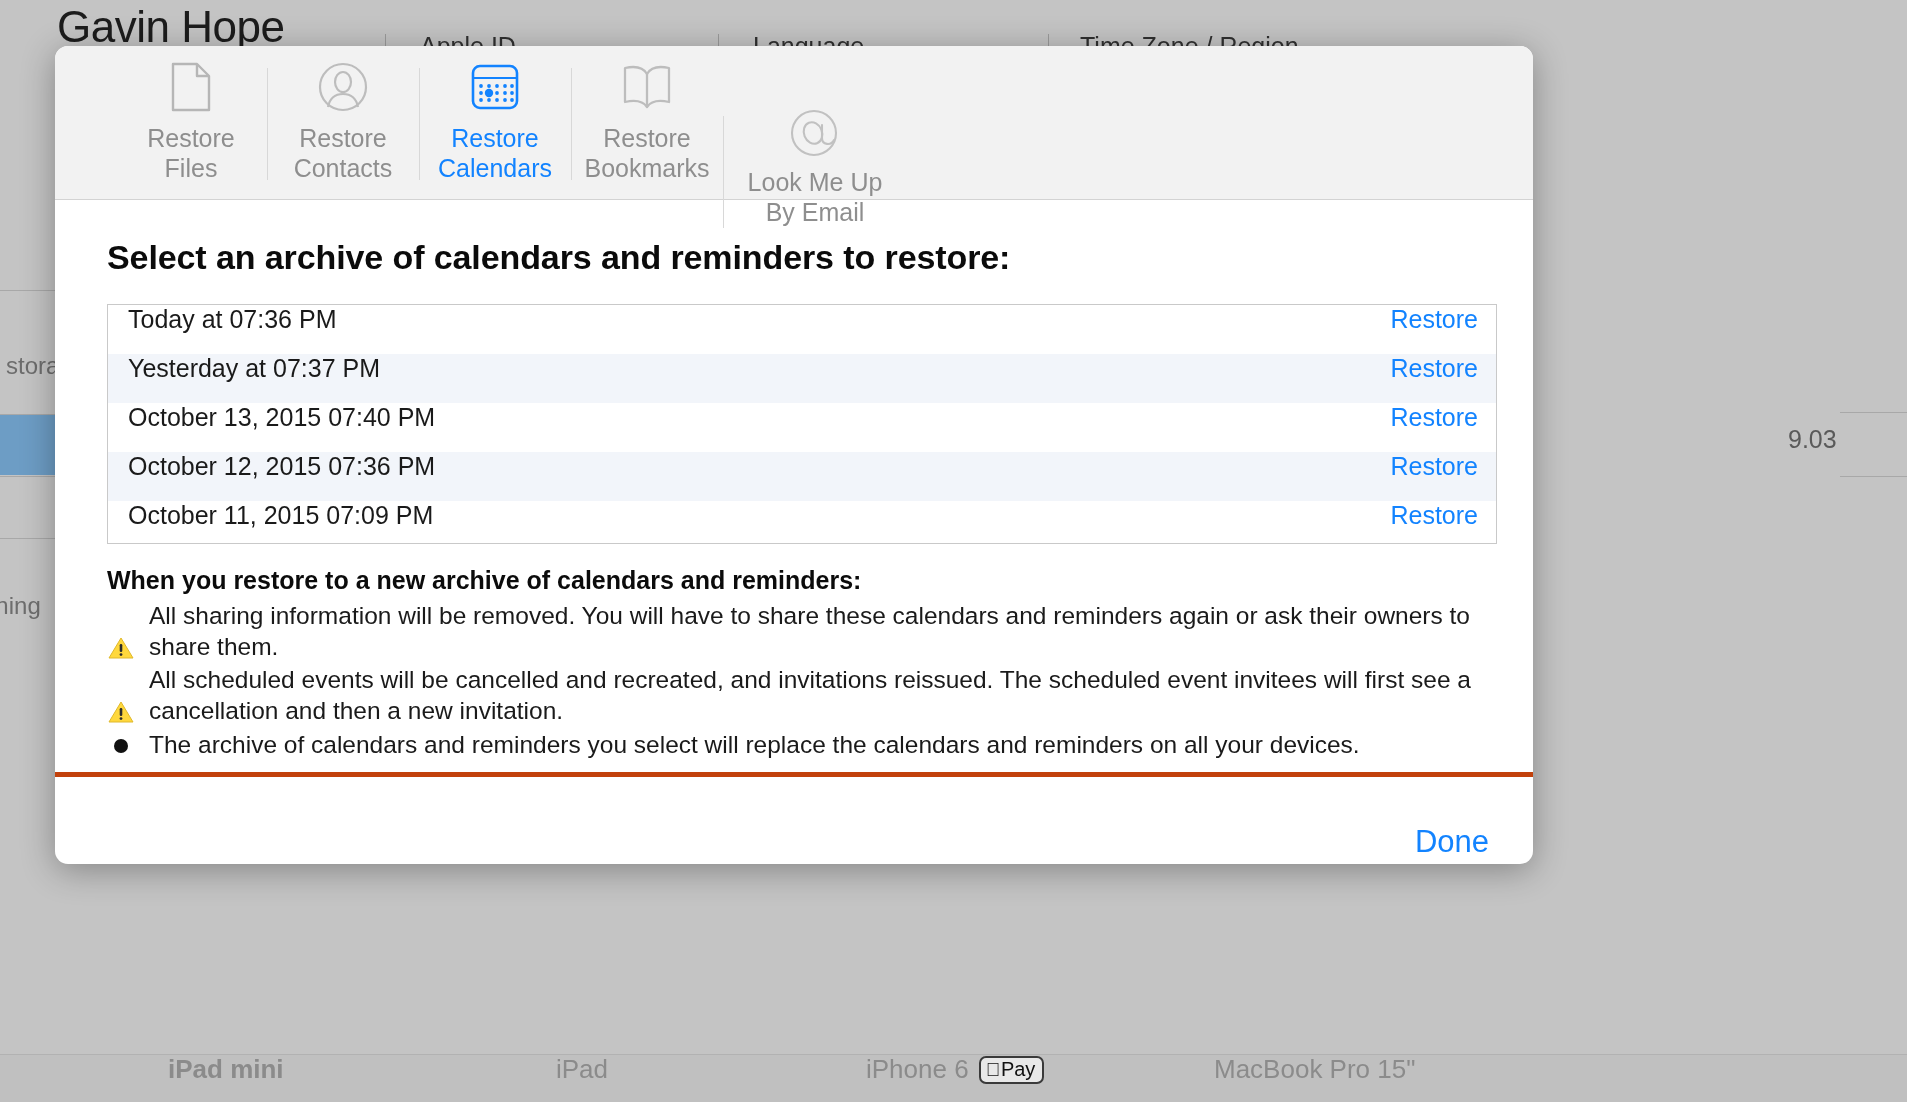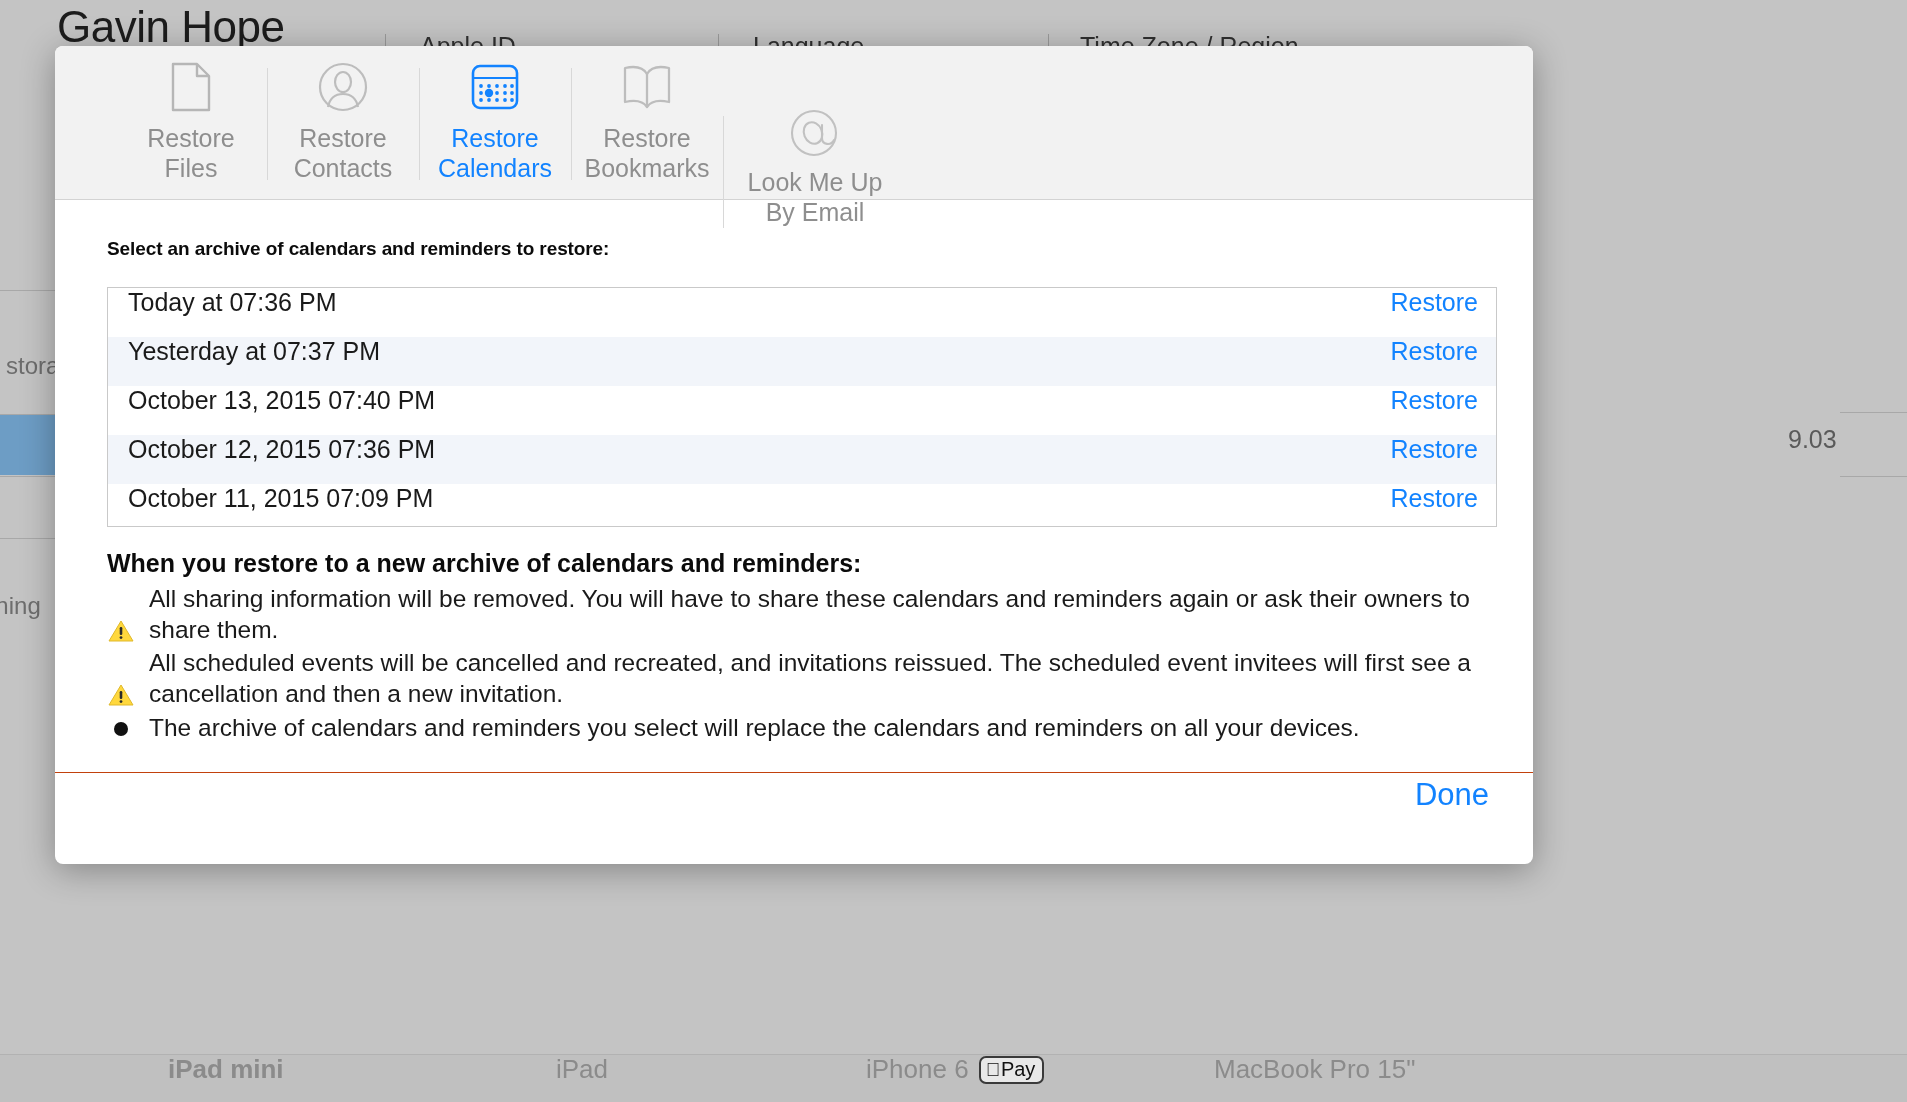--- a/index.html
+++ b/index.html
@@ -52,21 +52,21 @@
     font-size: 20px; color: #111; line-height: 1;
     transform: translateY(2px);
   }
   .applepay-badge .apple-glyph { font-size: 19px; margin-right: 1px; }
 
   
   .dialog {
     position: absolute; left: 55px; top: 46px;
     width: 1478px; height: 818px;
     background: #ffffff;
-    border-radius: 8px;
+    border-radius: 13px;
     box-shadow: 0 6px 34px rgba(0,0,0,0.32);
     display: flex; flex-direction: column;
     overflow: hidden;
   }
 
   
   .toolbar {
     height: 154px; flex: 0 0 154px;
     background: #f2f2f2;
     border-bottom: 1px solid #d3d3d3;
@@ -97,21 +97,21 @@
   .tb-item.active .tb-label { color: #1283ff; }
 
   
   .body {
     flex: 1 1 auto;
     padding: 38px 36px 0 52px;
     display: flex; flex-direction: column;
     min-height: 0;
   }
   .prompt {
-    font-size: 19px; font-weight: bold; color: #0b0b0b;
+    font-size: 34px; font-weight: bold; color: #0b0b0b;
     margin-bottom: 27px; letter-spacing: -0.1px;
   }
 
   .archive-list {
     border: 1px solid #c9c9c9;
     background: #fff;
     height: 240px;
     overflow: hidden;
     flex: 0 0 240px;
   }
@@ -146,22 +146,22 @@
     width: 14px; height: 14px; border-radius: 50%; background: #111;
   }
   .notice-text {
     font-size: 24.5px; line-height: 31px; color: #1a1a1a;
     max-width: 1360px;
   }
 
   
   .footer {
     flex: 0 0 92px; height: 92px;
-    border-top: 1px solid #c2410c;
-    display: flex; align-items: flex-start; justify-content: flex-end;
+    border-top: 5px solid #c2410c;
+    display: flex; align-items: flex-end; justify-content: flex-end;
     padding-right: 36px;
   }
   .done-btn {
     font-size: 31px; color: #1283ff; background: none; border: none;
     cursor: pointer; font-family: inherit; padding: 4px 8px;
   }
 </style>
 </head>
 <body>
 

